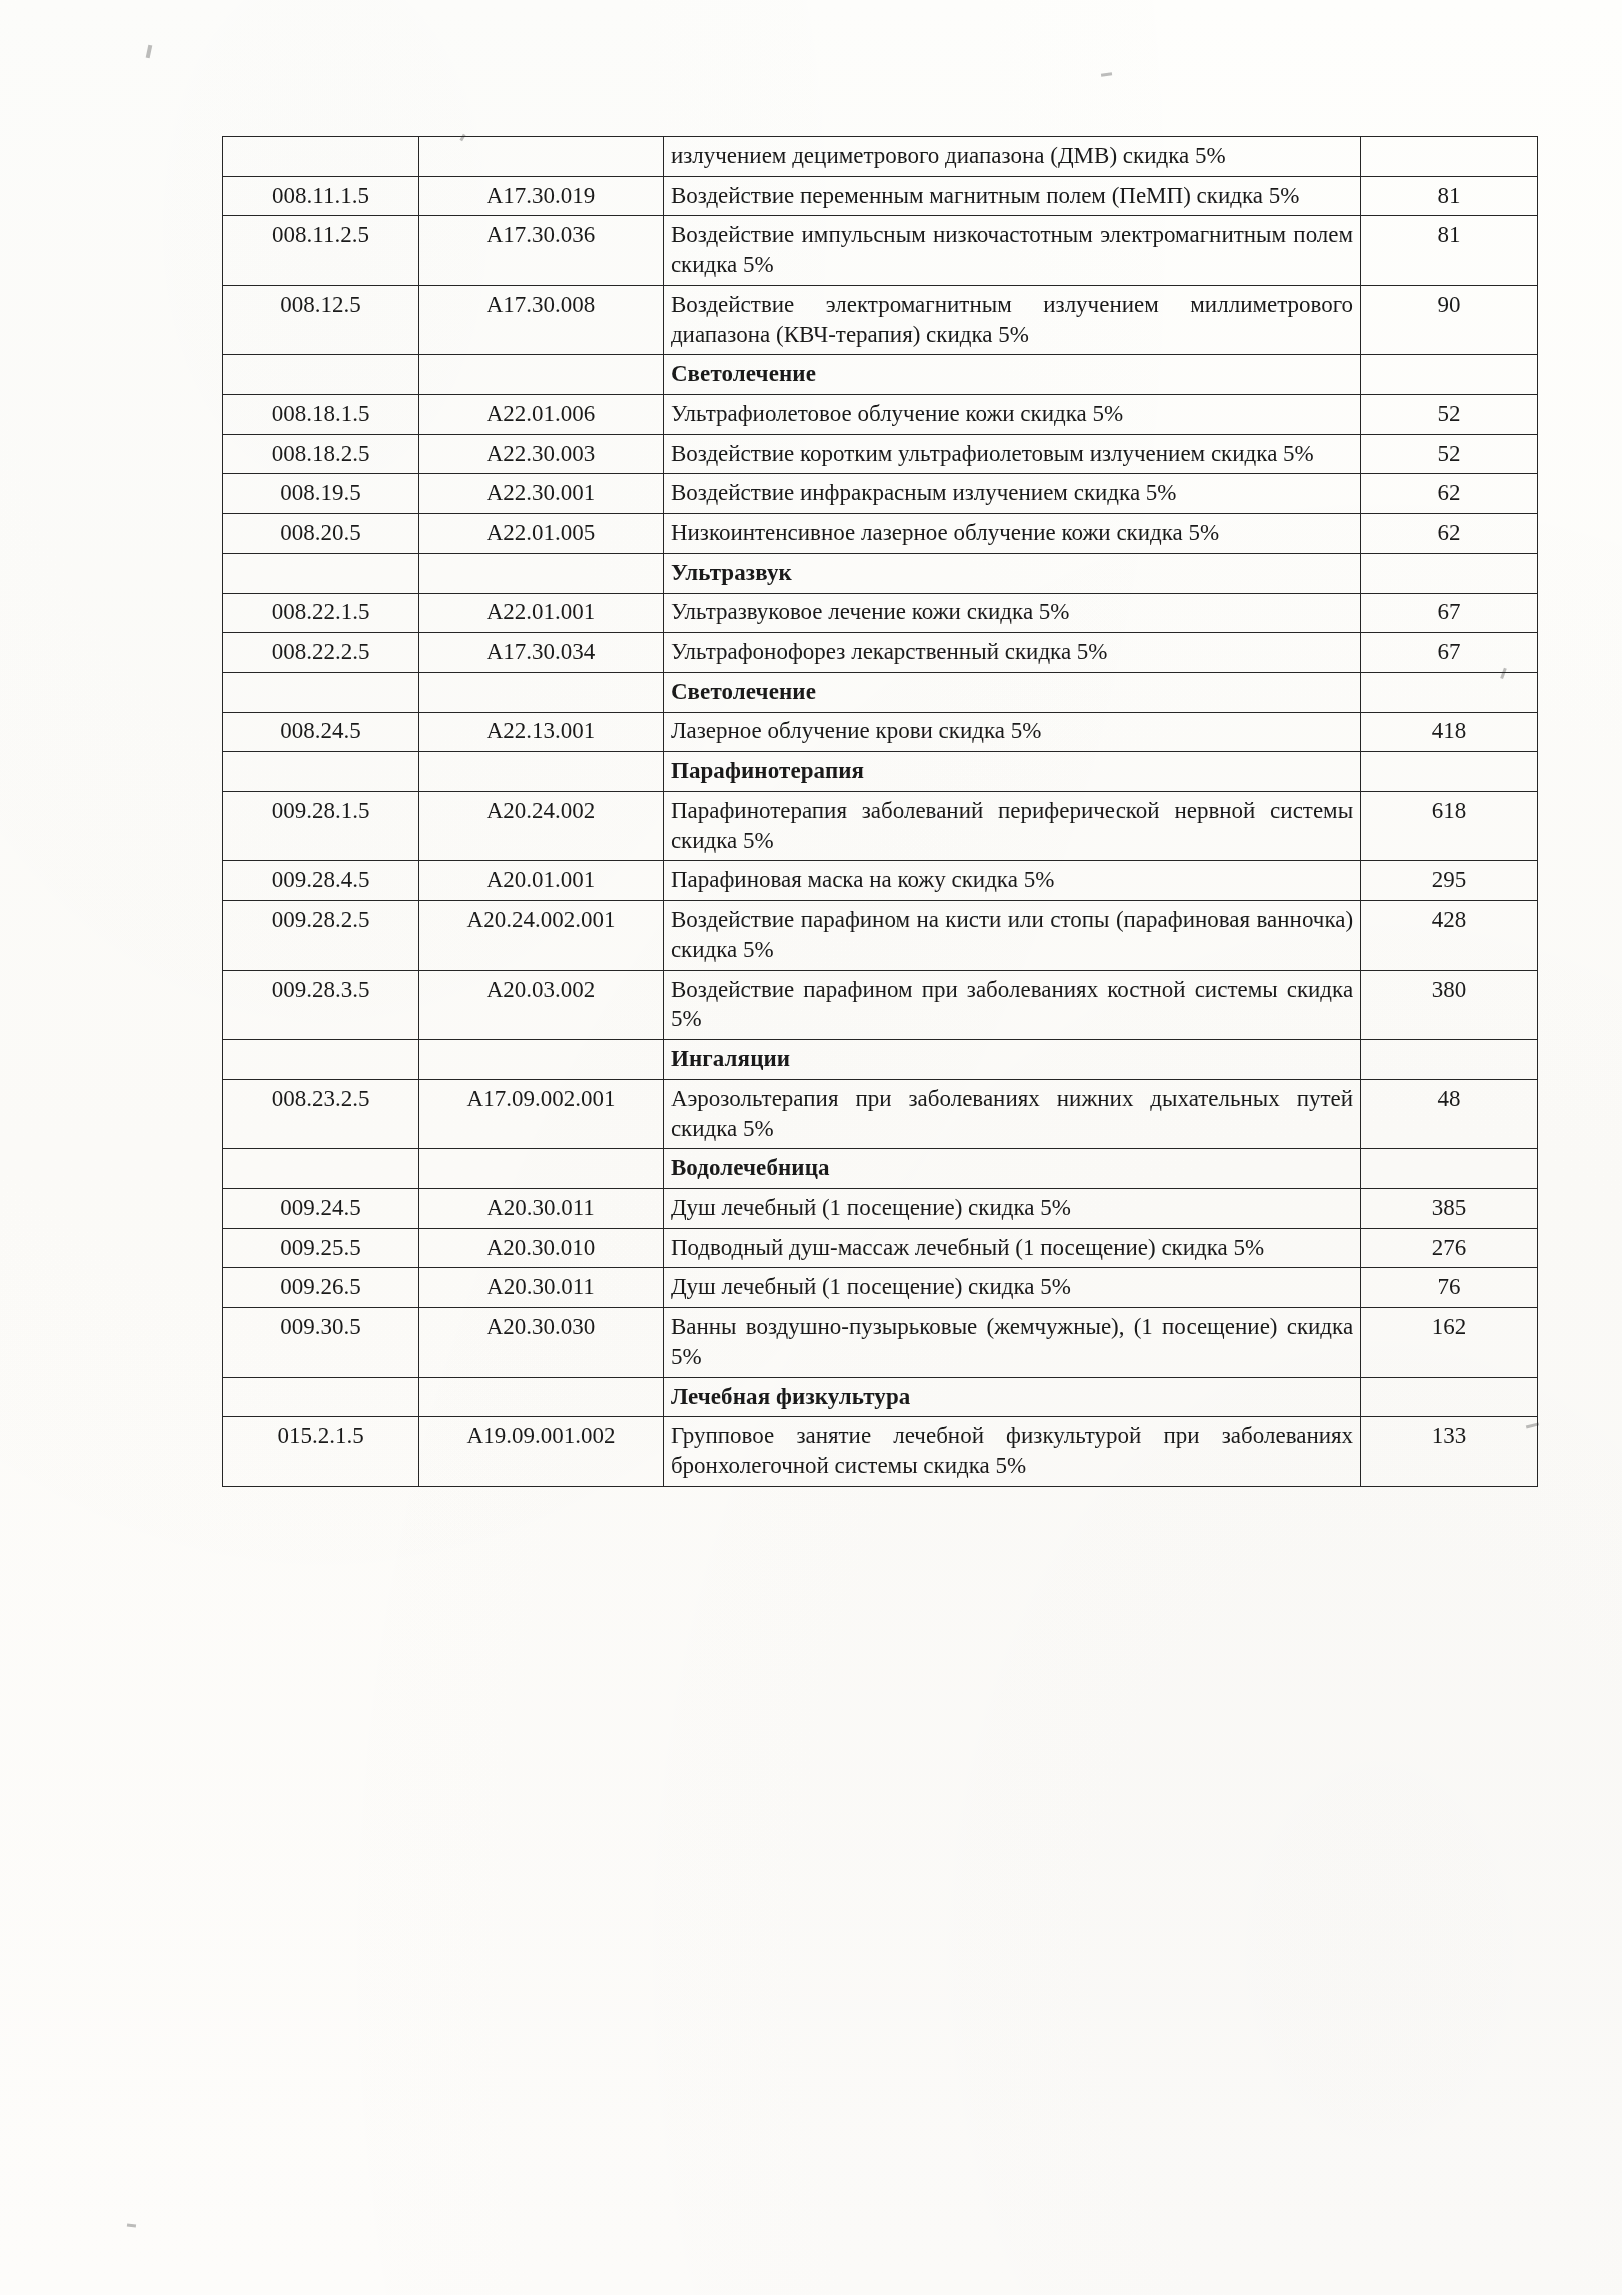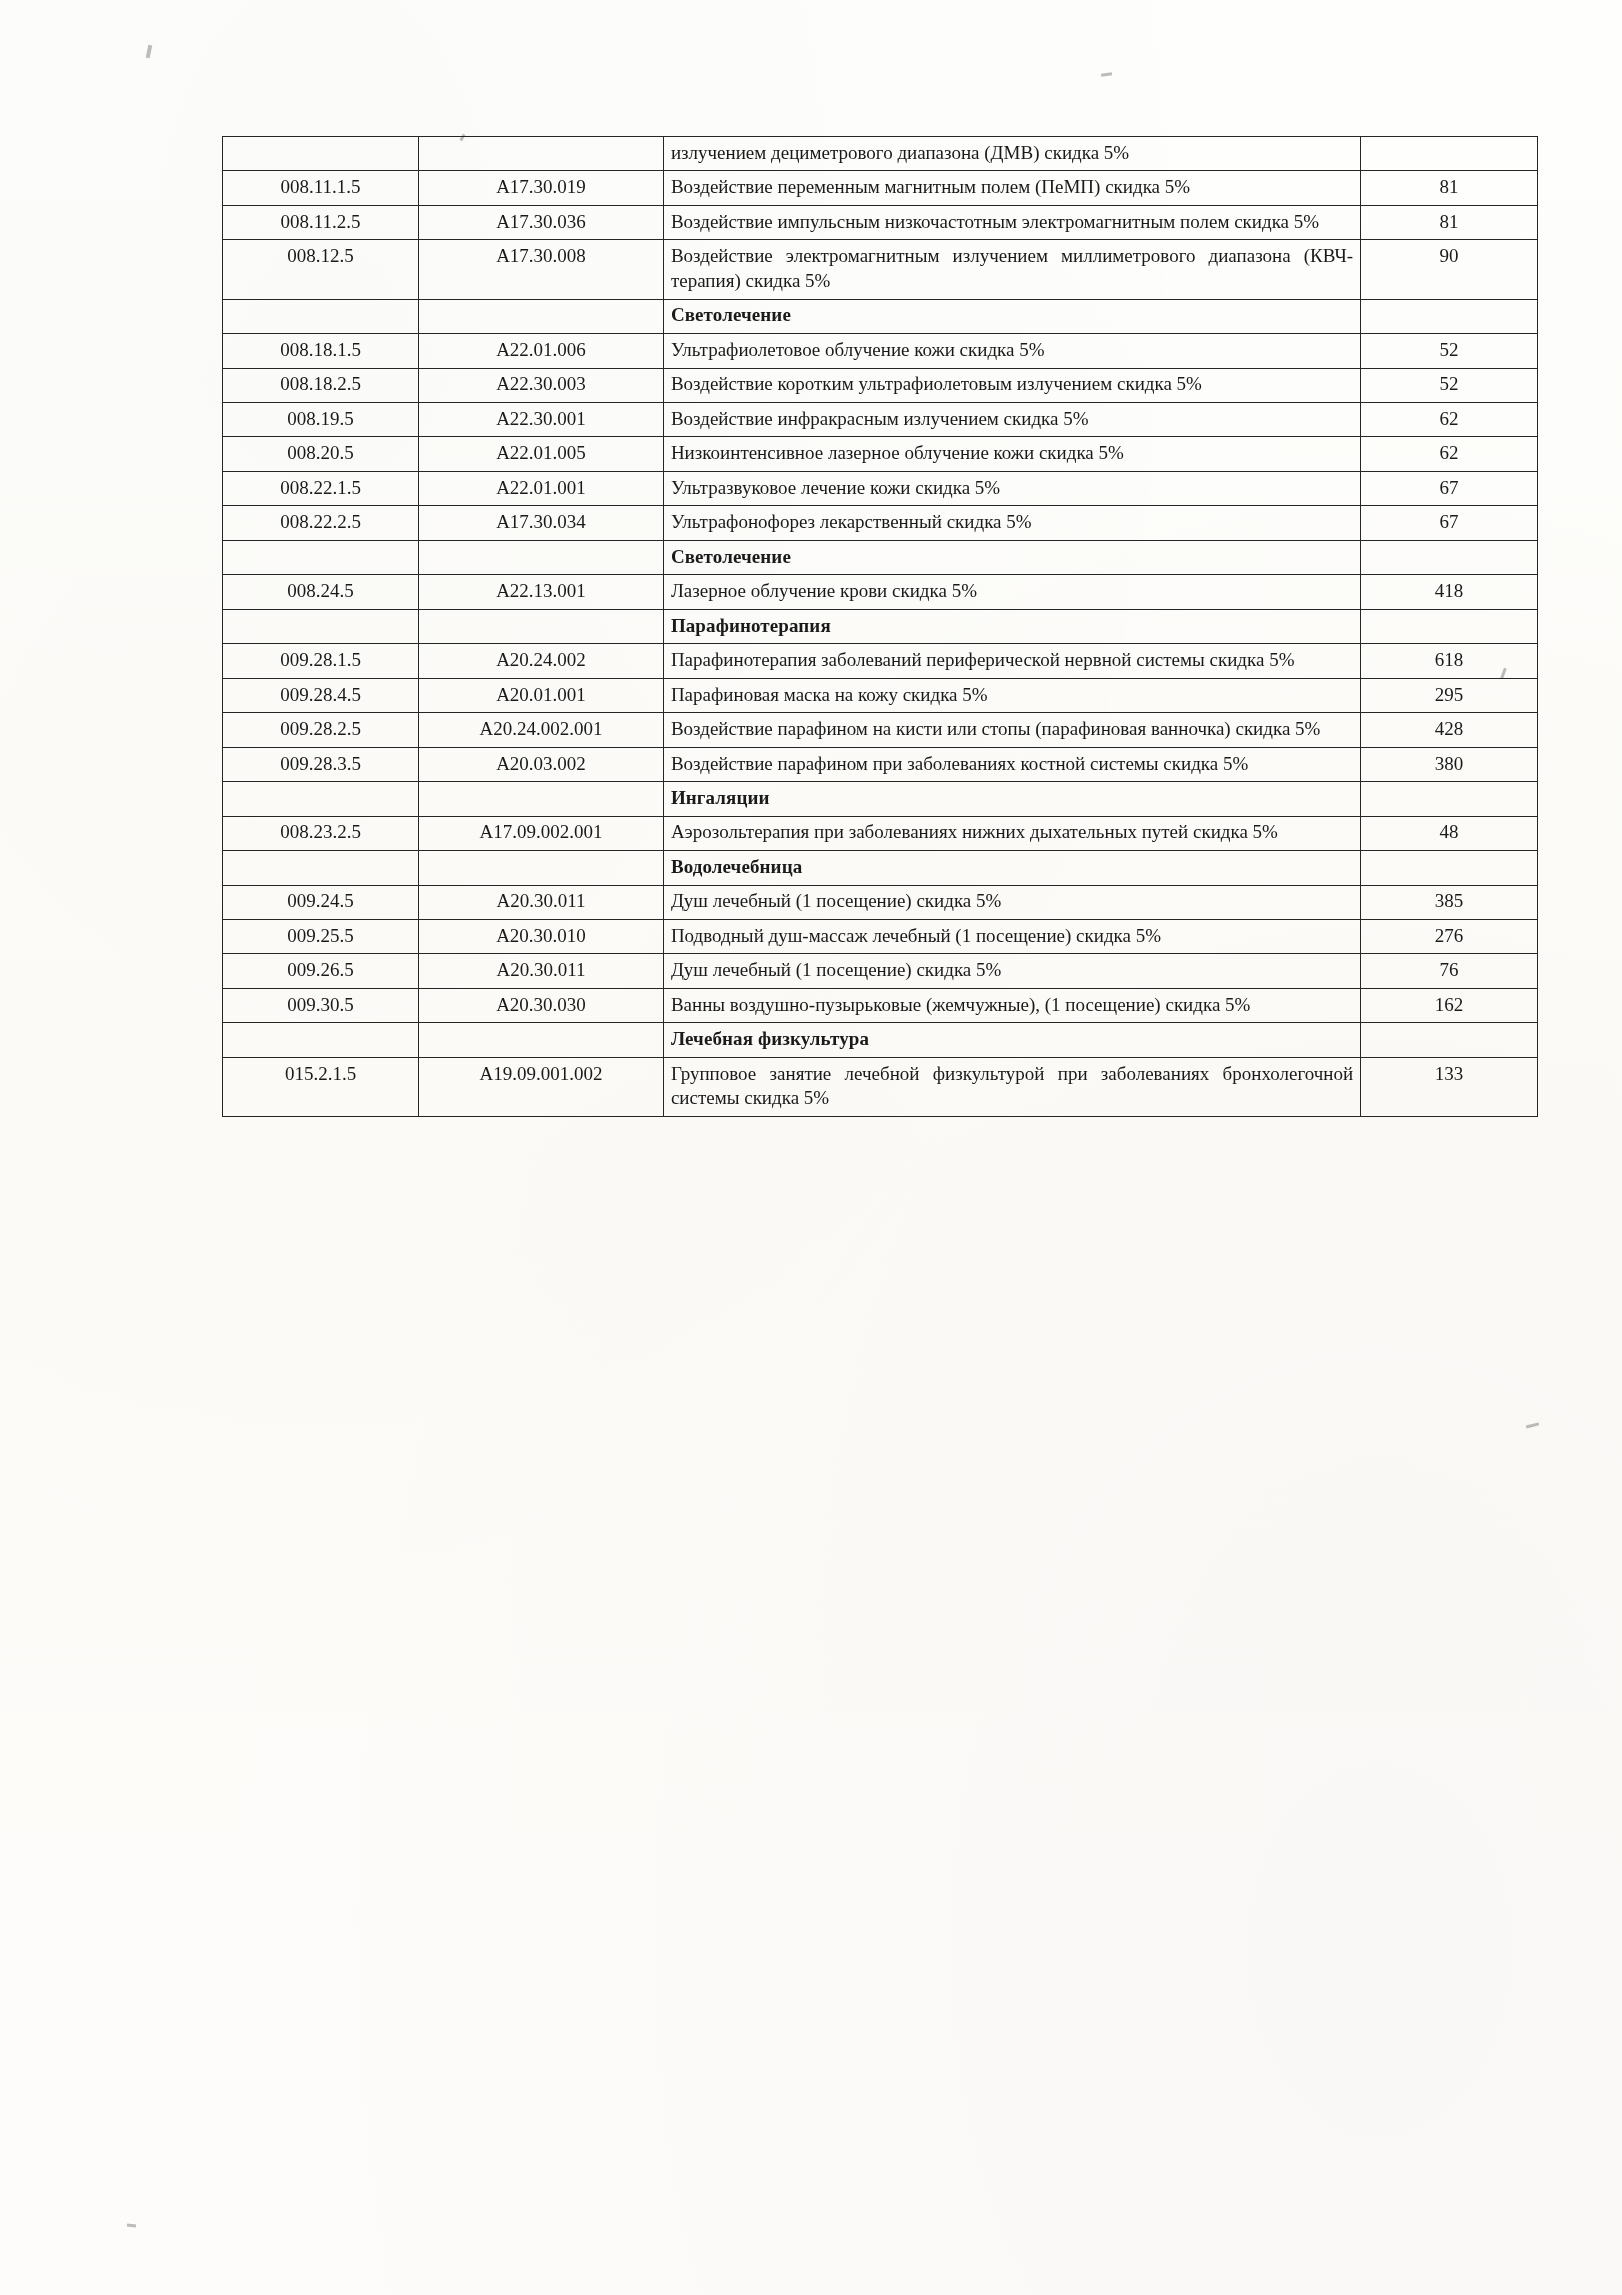--- a/index.html
+++ b/index.html
@@ -33,21 +33,21 @@
       linear-gradient(180deg, #fefefc 0%, #fcfbf8 50%, #fdfcfa 100%);
     pointer-events: none;
   }
   .doc-table {
     position: absolute;
     top: 136px;
     left: 222px;
     width: 1316px;
     border-collapse: collapse;
     table-layout: fixed;
-    font-size: 19px;
+    font-size: 23px;
     line-height: 1.30;
   }
   .doc-table td {
     border: 1.5px solid #262626;
     padding: 3.9px 6.9px 4.9px 6.9px;
     vertical-align: top;
   }
   col.c-code    { width: 196px; }
   col.c-service { width: 245px; }
   col.c-name    { width: 697px; }
@@ -161,20 +161,26 @@
           <td class="cell-service">А22.30.001</td>
           <td class="cell-name">Воздействие инфракрасным излучением скидка 5%</td>
           <td class="cell-price">62</td>
         </tr>
         <tr class="">
           <td class="cell-code">008.20.5</td>
           <td class="cell-service">А22.01.005</td>
           <td class="cell-name">Низкоинтенсивное лазерное облучение кожи скидка 5%</td>
           <td class="cell-price">62</td>
         </tr>
+        <tr class="section-row ">
+          <td class="cell-code"></td>
+          <td class="cell-service"></td>
+          <td class="cell-name">Ультразвук</td>
+          <td class="cell-price"></td>
+        </tr>
         <tr class="">
           <td class="cell-code">008.22.1.5</td>
           <td class="cell-service">А22.01.001</td>
           <td class="cell-name">Ультразвуковое лечение кожи скидка 5%</td>
           <td class="cell-price">67</td>
         </tr>
         <tr class="">
           <td class="cell-code">008.22.2.5</td>
           <td class="cell-service">А17.30.034</td>
           <td class="cell-name">Ультрафонофорез лекарственный скидка 5%</td>

